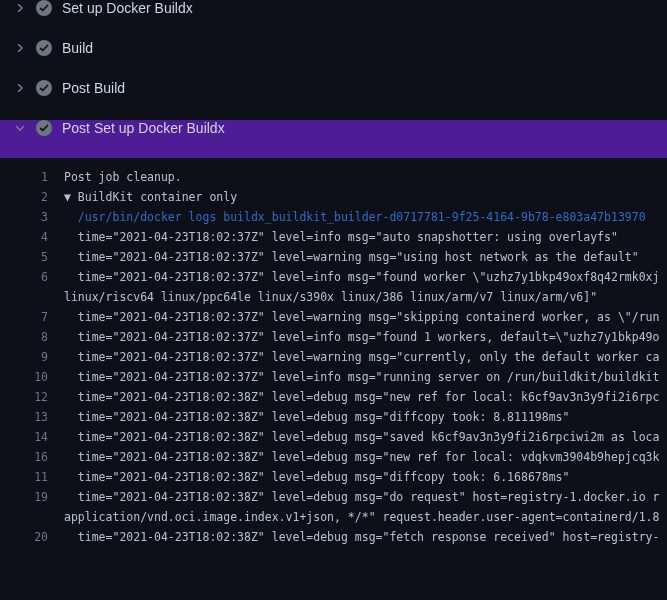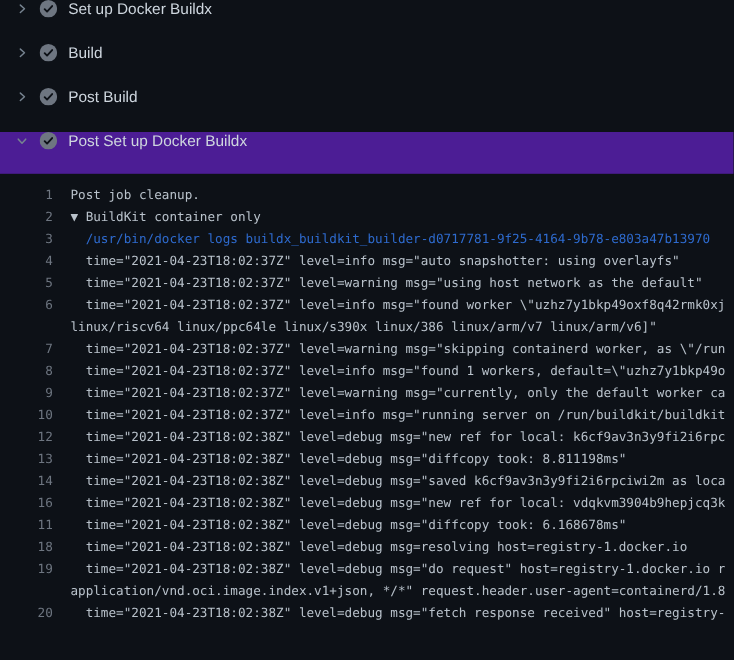--- a/index.html
+++ b/index.html
@@ -196,24 +196,20 @@
     <span class="num">16</span>
     <span class="txt">  time="2021-04-23T18:02:38Z" level=debug msg="new ref for local: vdqkvm3904b9hepjcq3k</span>
   </div>
 
   <div class="log-row plain">
     <span class="num">11</span>
     <span class="txt">  time="2021-04-23T18:02:38Z" level=debug msg="diffcopy took: 6.168678ms"</span>
   </div>
 
 
-  <div class="log-row plain">
-    <span class="num">18</span>
-    <span class="txt">  time="2021-04-23T18:02:38Z" level=debug msg=resolving host=registry-1.docker.io</span>
-  </div>
 
   <div class="log-row plain">
     <span class="num">19</span>
     <span class="txt">  time="2021-04-23T18:02:38Z" level=debug msg="do request" host=registry-1.docker.io r</span>
   </div>
 
   <div class="log-row wrap">
     <span class="num"></span>
     <span class="txt">application/vnd.oci.image.index.v1+json, */*" request.header.user-agent=containerd/1.8</span>
   </div>

